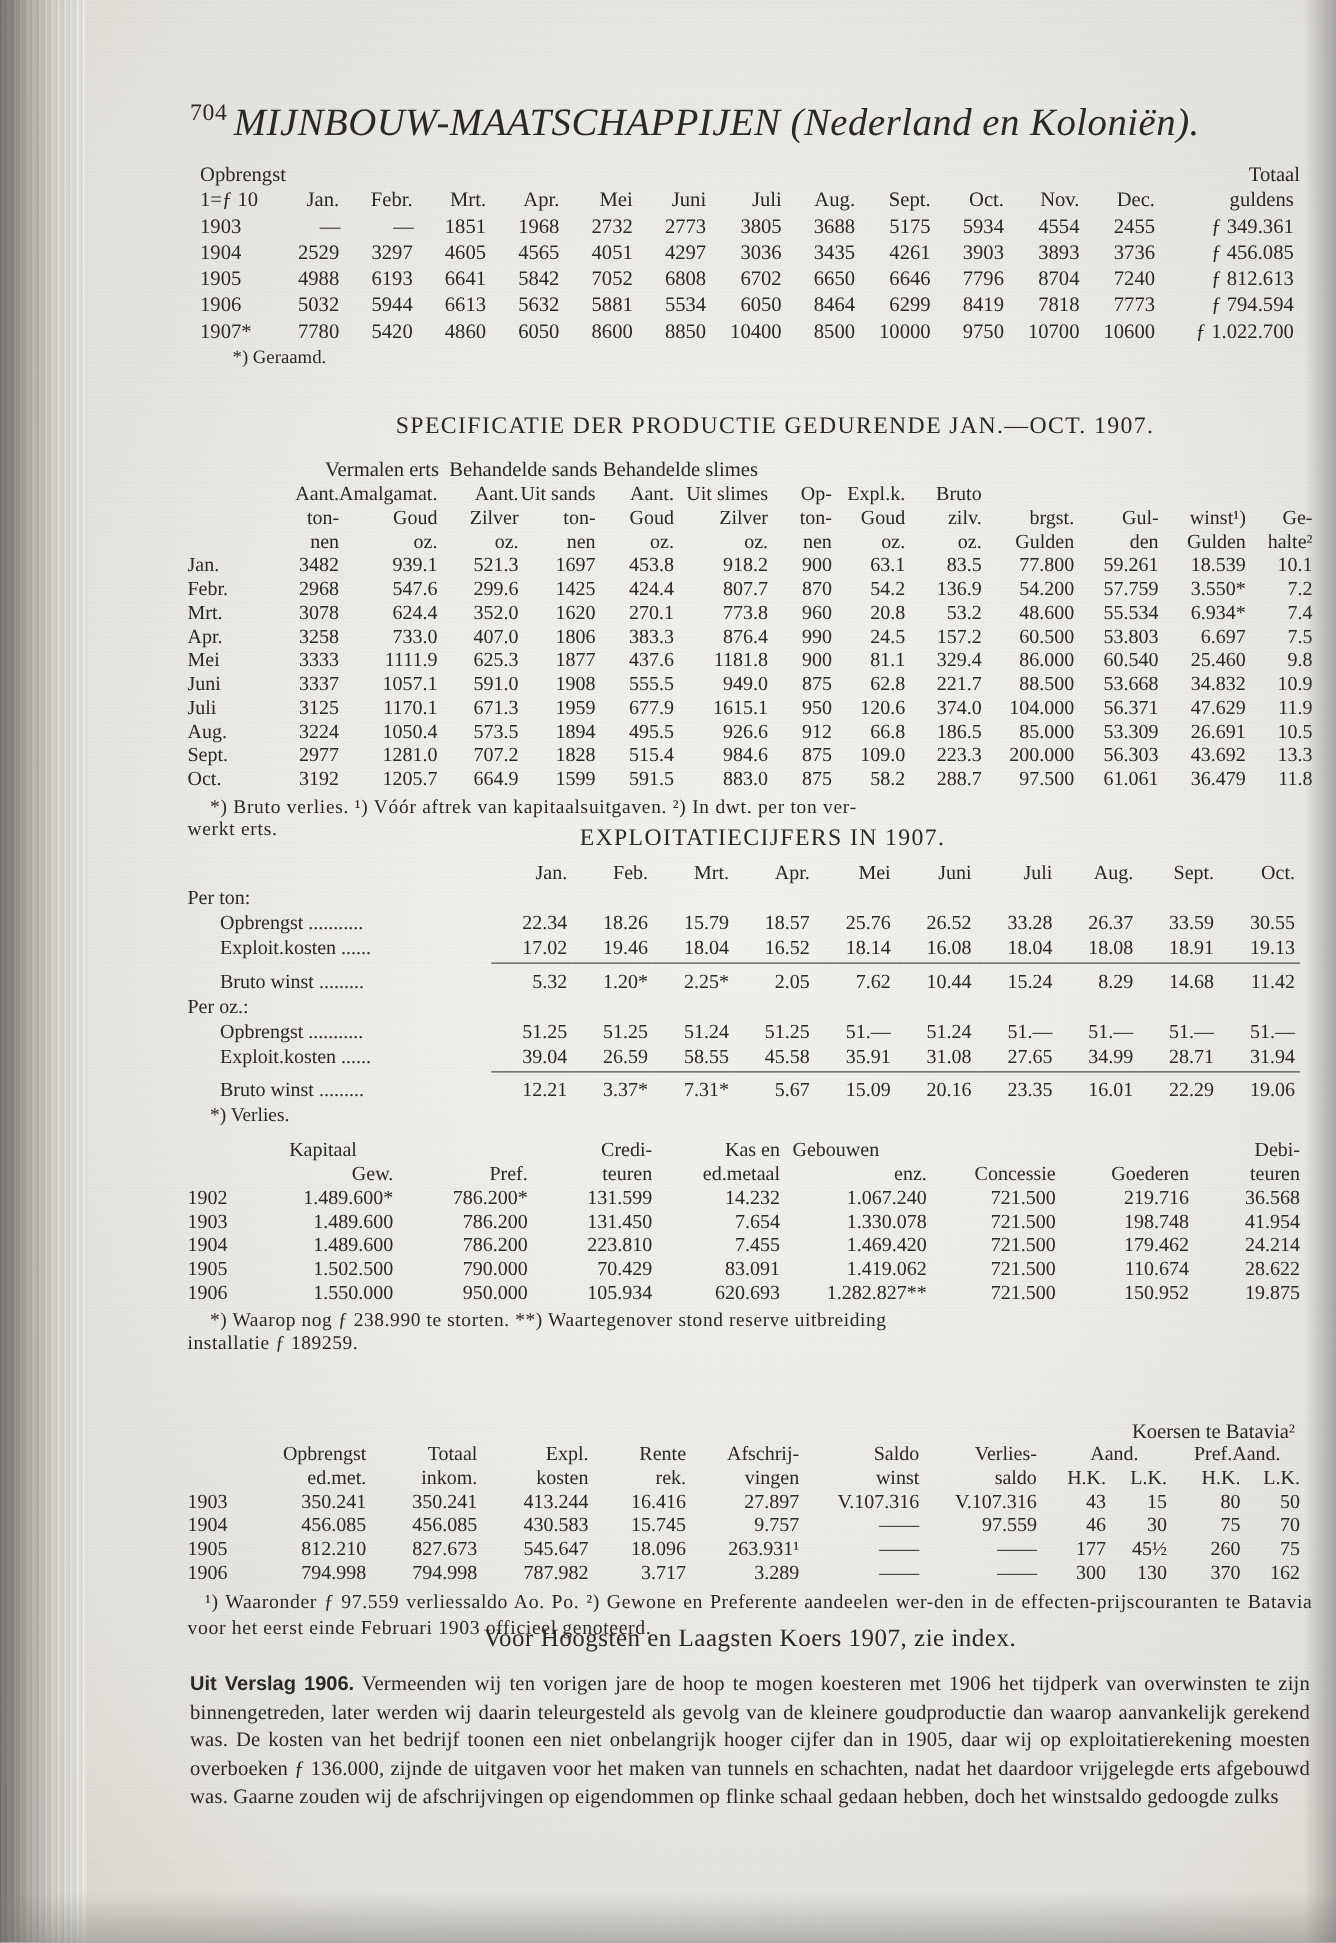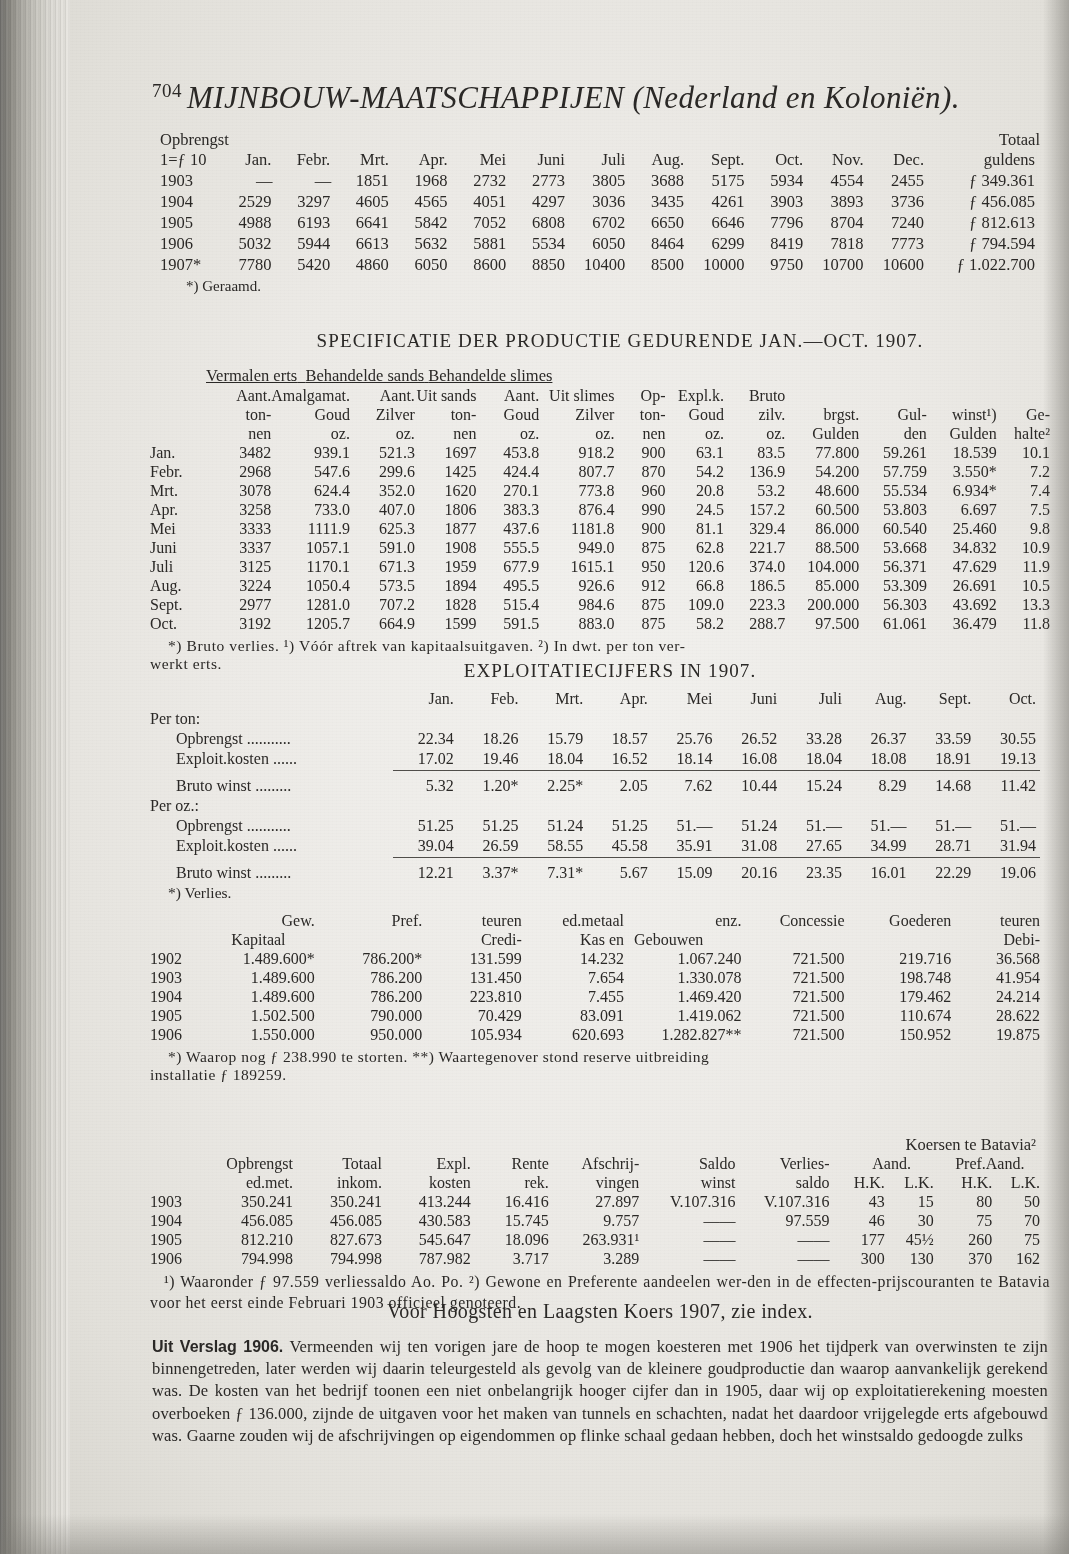--- a/index.html
+++ b/index.html
@@ -260,21 +260,21 @@
           <td class="c-tot">ƒ 1.022.700</td>
         </tr>
       </tbody>
         </table>
       <div class="note">*) Geraamd.</div>
     </div>
 
     <div id="t2">
       <div class="sect" style="margin-left:40px;margin-bottom:14px;">SPECIFICATIE DER PRODUCTIE GEDURENDE JAN.—OCT. 1907.</div>
 
-      <div class="grp" style="margin-left:56px;text-decoration:underline;">
+      <div class="grp" style="margin-left:110px;">
         <span class="sp">Vermalen erts</span><span class="sp">  </span><span class="sp">Behandelde sands</span><span class="sp"> </span><span class="sp">Behandelde slimes</span>
       </div>
 
       <table style="margin-top:1px;">
         <tbody>
             <tr>
           <td class="s-mon"></td>
           <td class="s-n w1">Aant.</td>
           <td class="s-n w2">Amalgamat.</td>
           <td class="s-n w3">Aant.</td>
@@ -594,39 +594,39 @@
       </tbody>
         </table>
       <div style="font-size:15.5px;margin-left:18px;">*) Verlies.</div>
     </div>
 
     <div id="t4">
       <table>
         <tbody>
             <tr>
           <td class="k-yr"></td>
+          <td class="k-a ctr" style="text-align:center;">Kapitaal</td>
+          <td class="k-b"></td>
+          <td class="k-c">Credi-</td>
+          <td class="k-d">Kas en</td>
+          <td class="k-e" style="text-align:left;">Gebouwen</td>
+          <td class="k-f"></td>
+          <td class="k-g"></td>
+          <td class="k-h">Debi-</td>
+        </tr>
+        <tr>
+          <td class="k-yr"></td>
           <td class="k-a">Gew.</td>
           <td class="k-b">Pref.</td>
           <td class="k-c">teuren</td>
           <td class="k-d">ed.metaal</td>
           <td class="k-e">enz.</td>
           <td class="k-f">Concessie</td>
           <td class="k-g">Goederen</td>
           <td class="k-h">teuren</td>
-        </tr>
-        <tr>
-          <td class="k-yr"></td>
-          <td class="k-a ctr" style="text-align:center;">Kapitaal</td>
-          <td class="k-b"></td>
-          <td class="k-c">Credi-</td>
-          <td class="k-d">Kas en</td>
-          <td class="k-e" style="text-align:left;">Gebouwen</td>
-          <td class="k-f"></td>
-          <td class="k-g"></td>
-          <td class="k-h">Debi-</td>
         </tr>
         <tr>
           <td class="k-yr">1902</td>
           <td class="k-a">1.489.600*</td>
           <td class="k-b">786.200*</td>
           <td class="k-c">131.599</td>
           <td class="k-d">14.232</td>
           <td class="k-e">1.067.240</td>
           <td class="k-f">721.500</td>
           <td class="k-g">219.716</td>

